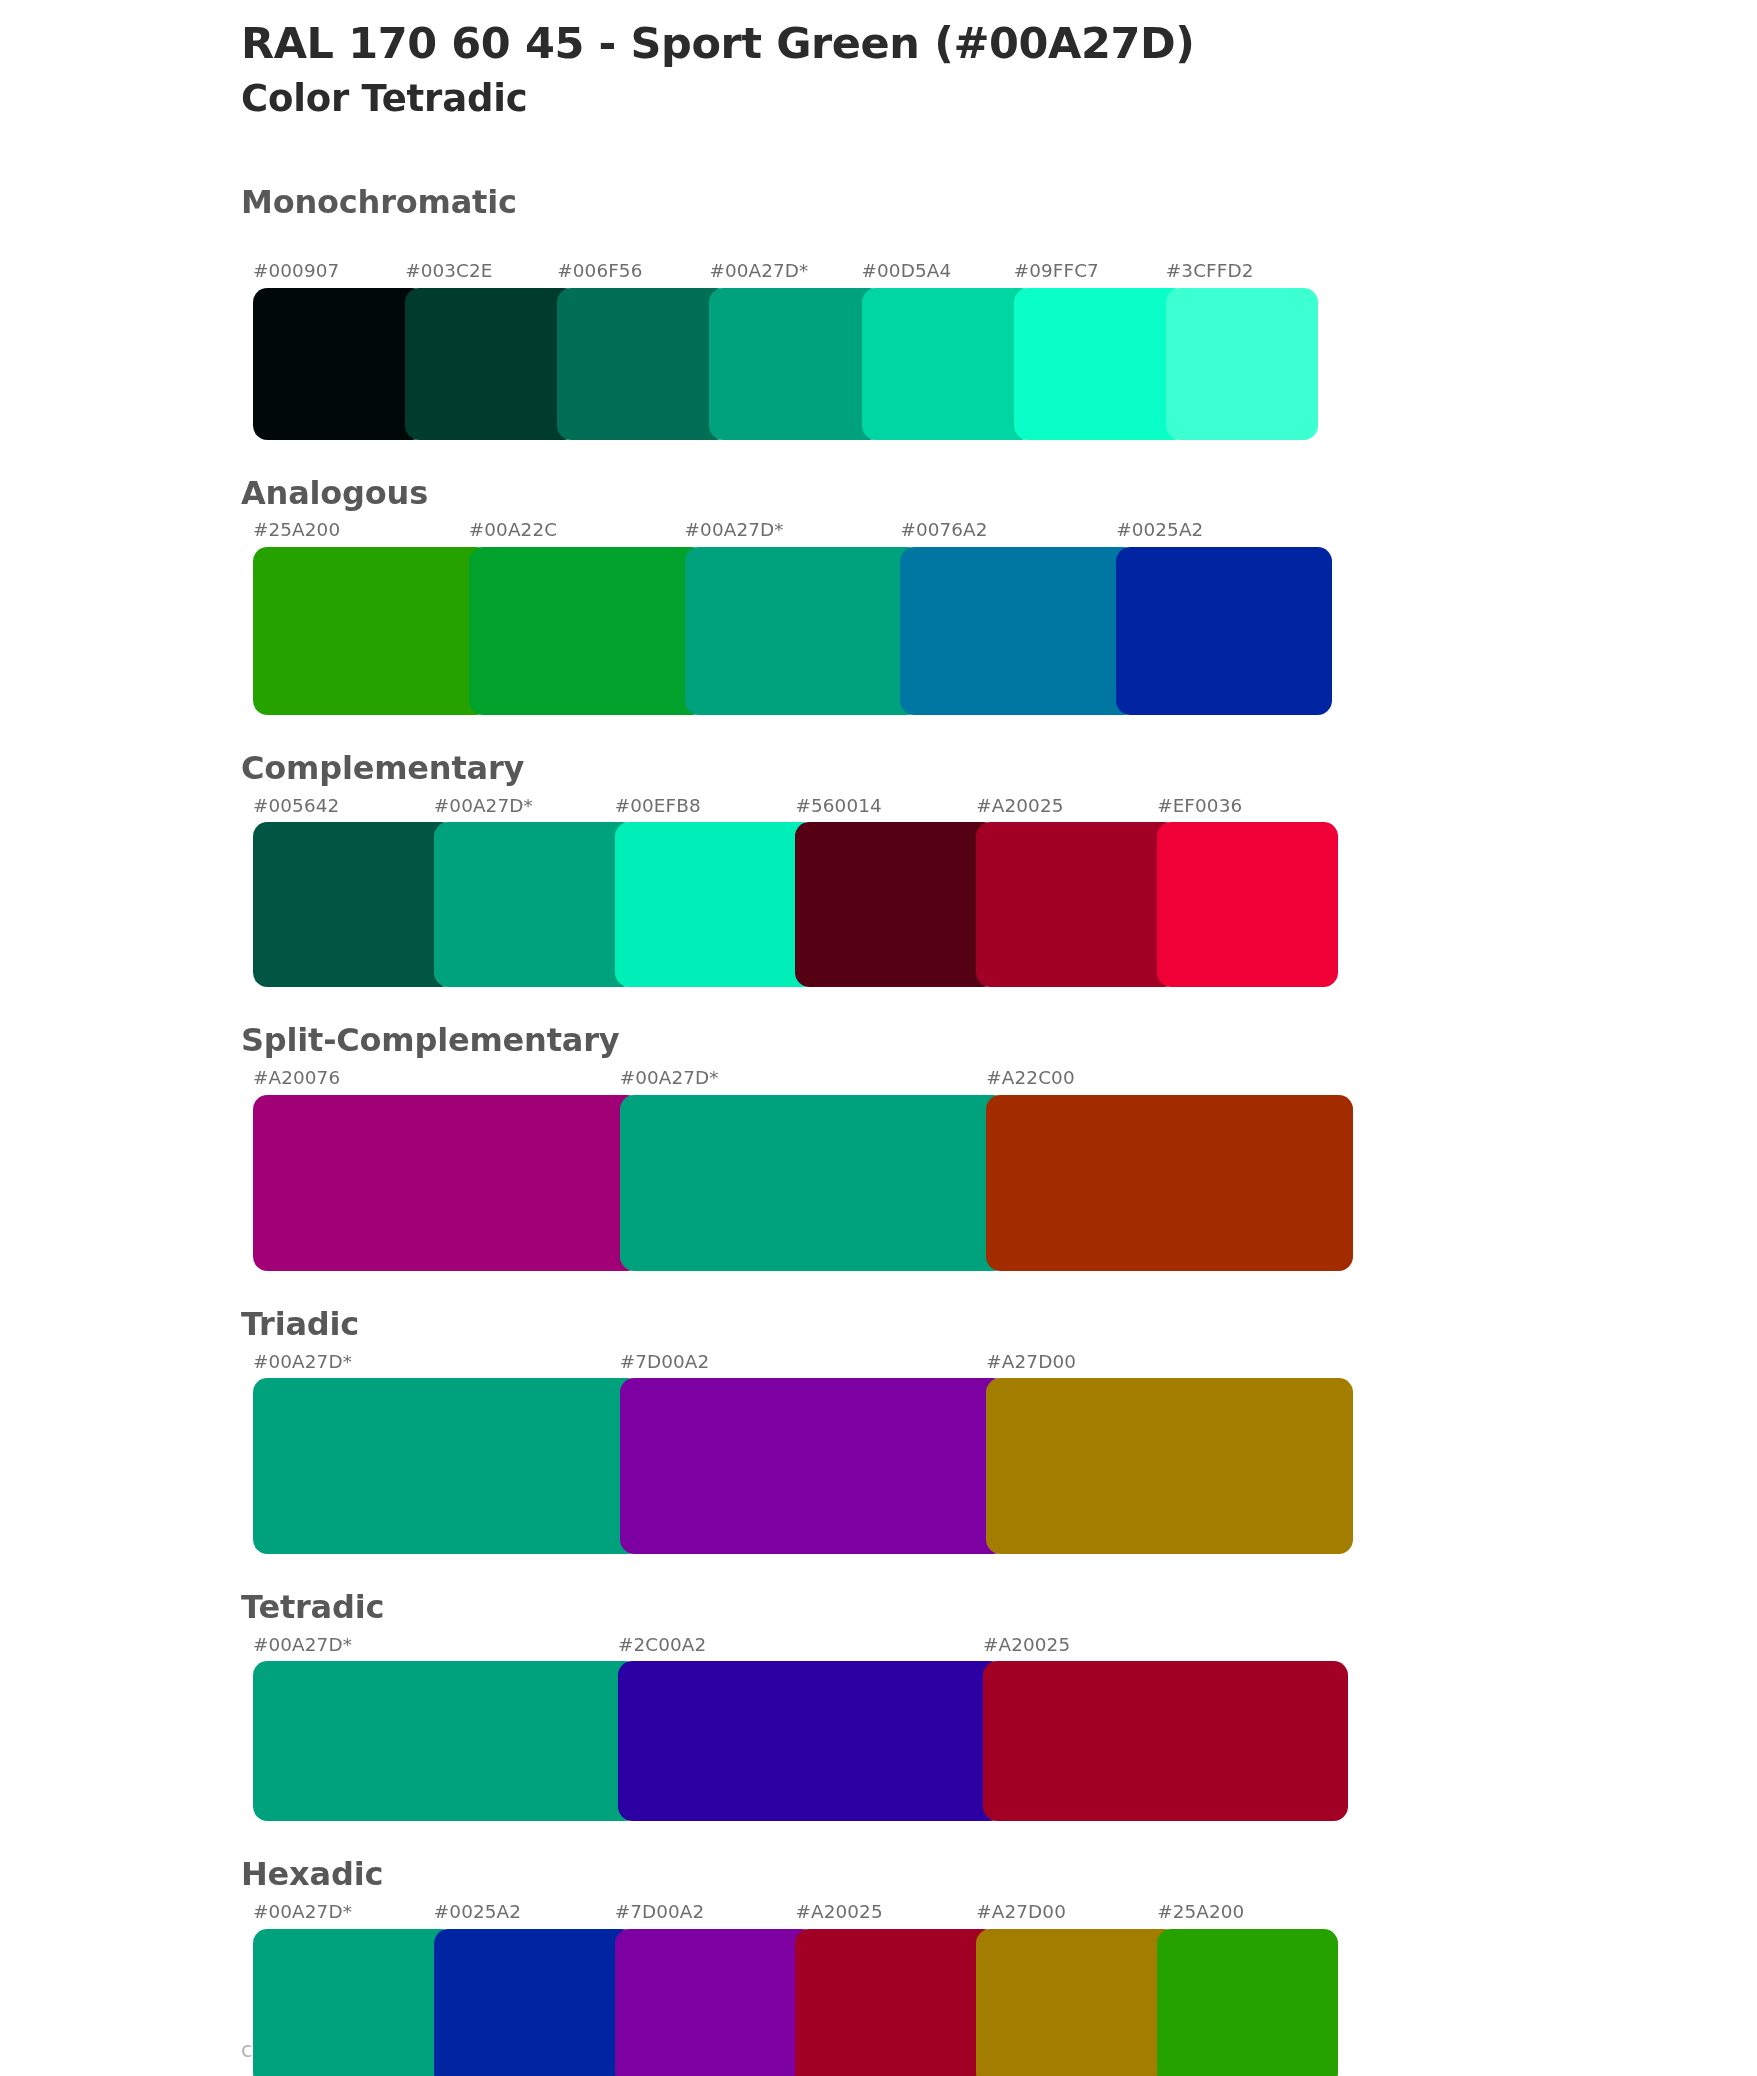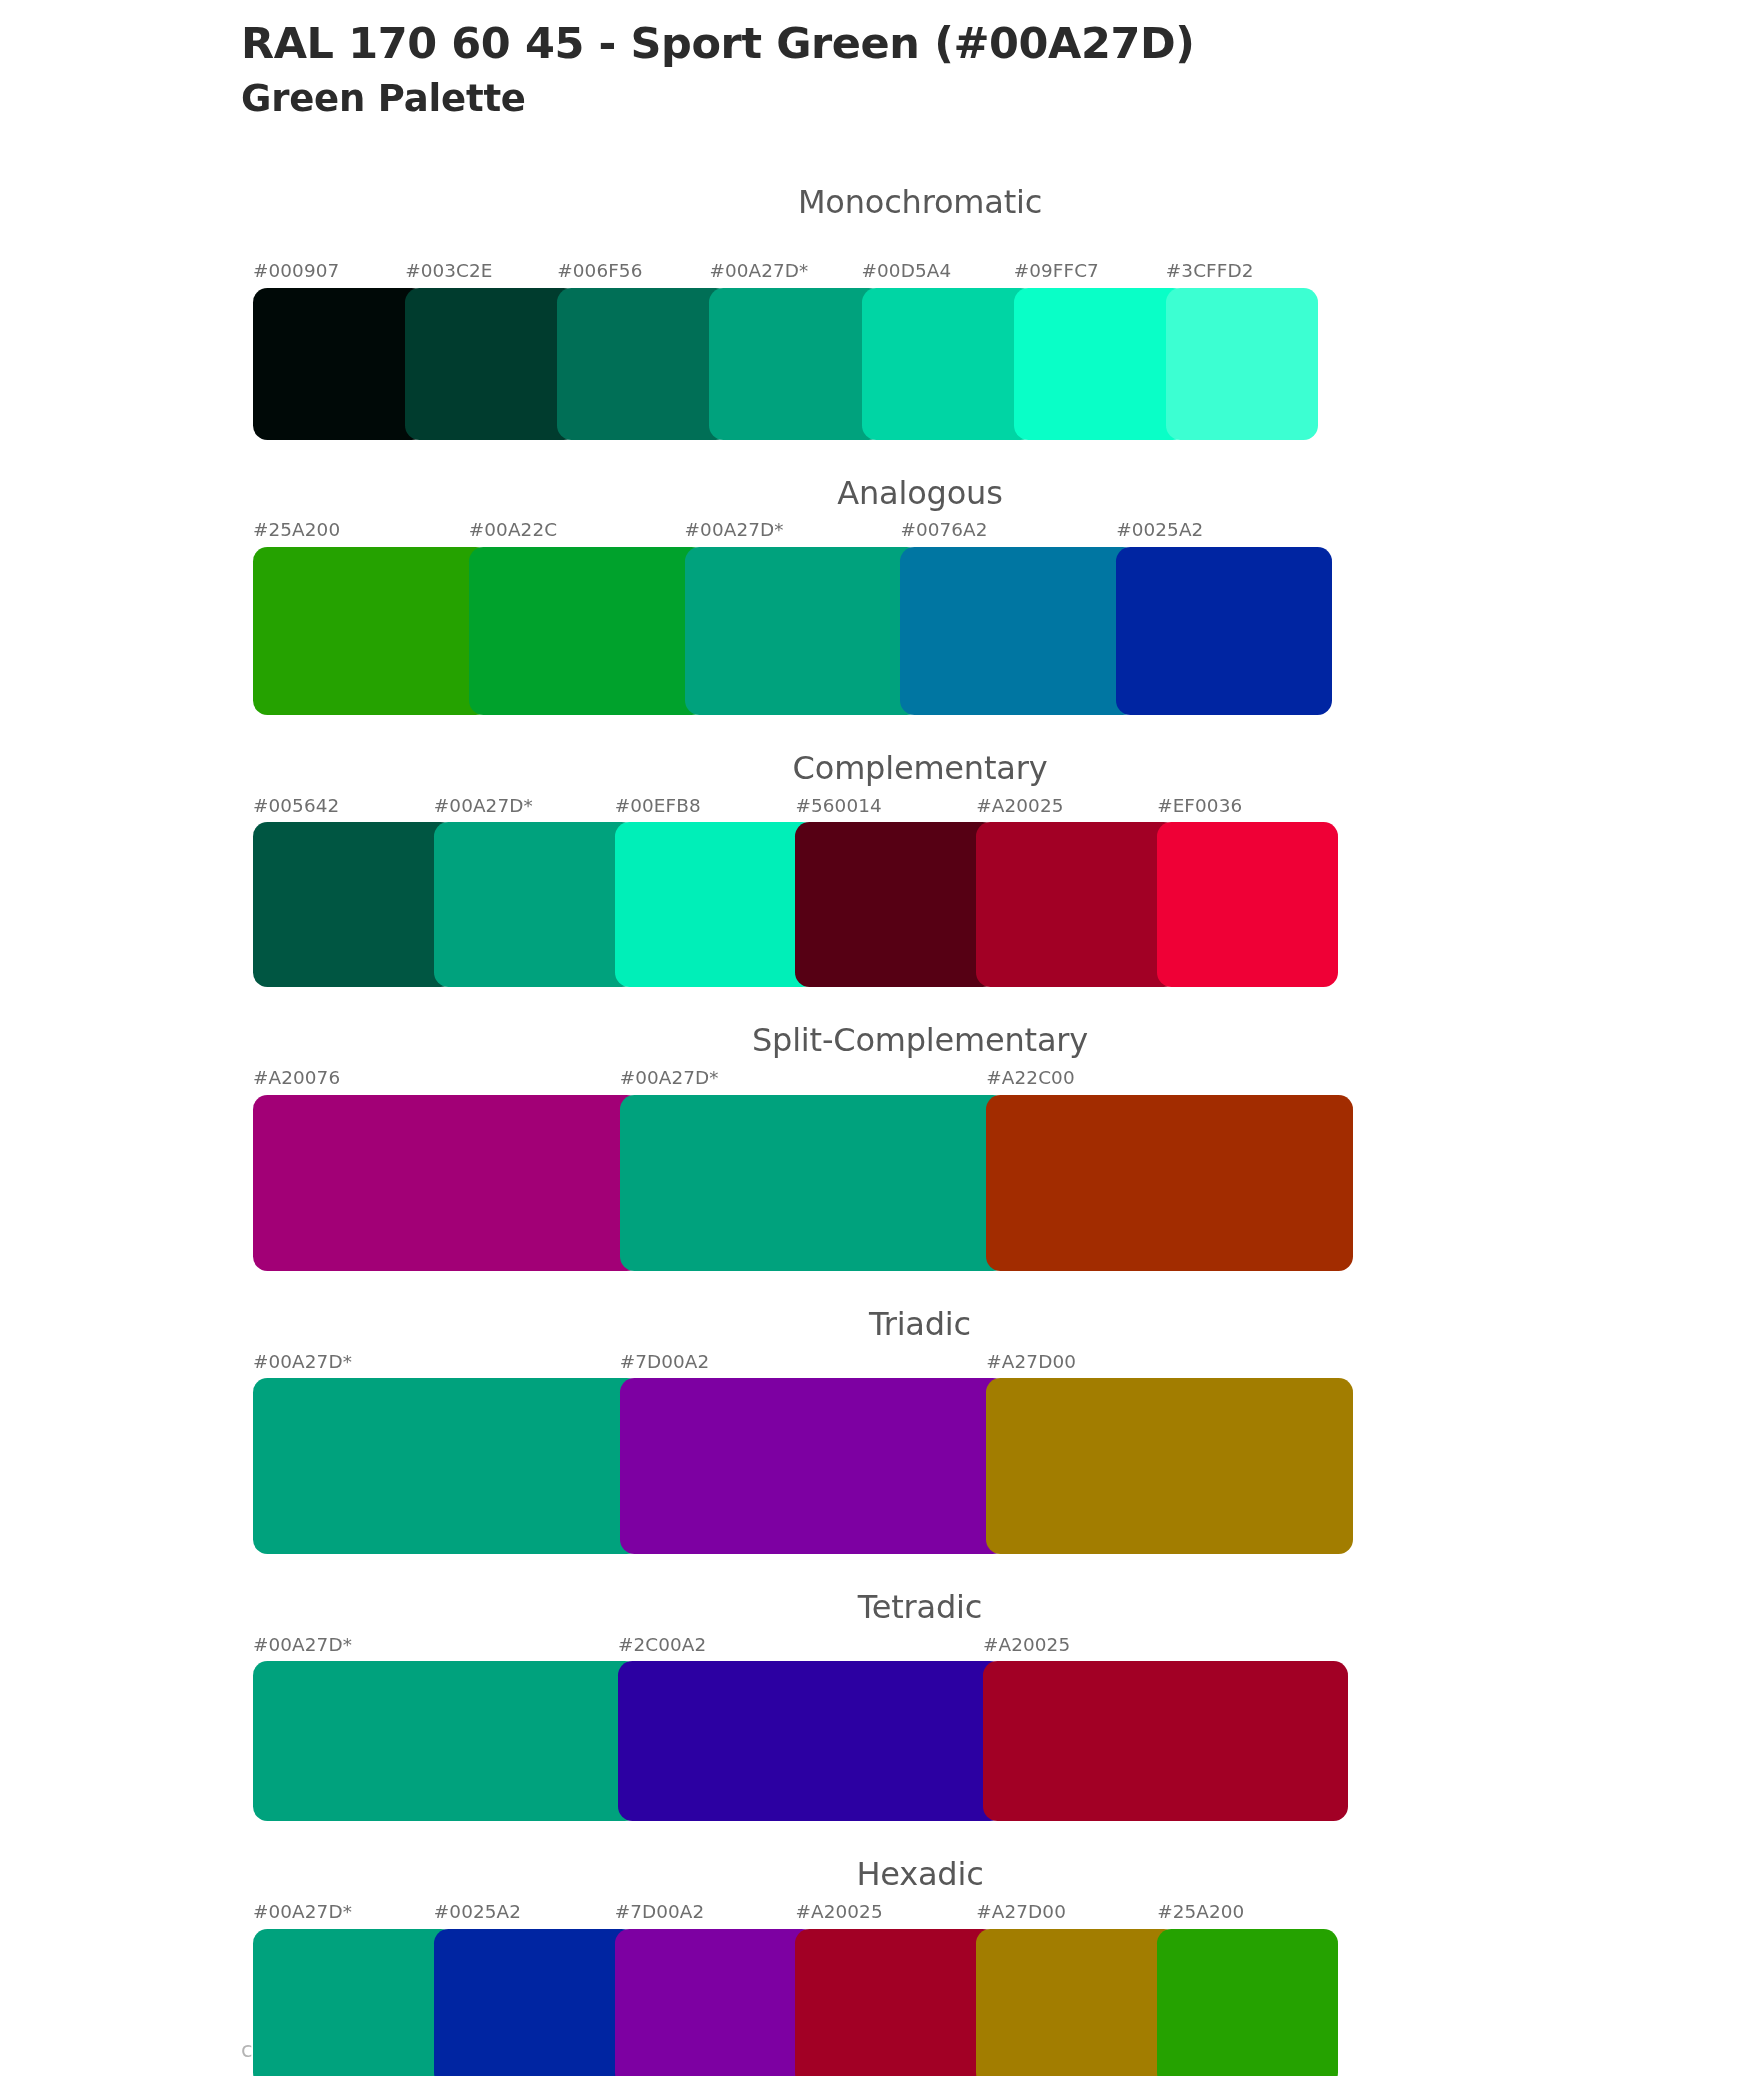--- a/index.html
+++ b/index.html
@@ -58,26 +58,25 @@
   
   .sections {
     margin-top: 65px;
   }
   .section {
     margin-bottom: 37px;
   }
   .section-title {
     font-family: "DejaVu Sans", "Liberation Sans", sans-serif;
     font-size: 32px;
-    font-weight: 400;
+    font-weight: 700;
     color: #585858;
     letter-spacing: -0.2px;
     line-height: 1.0;
     margin: 0 0 12.8px 0;
-    text-align: center;
   }
 
   .swatch-row {
     position: relative;
     display: flex;
     align-items: flex-end;
     padding-left: 12px;
   }
   .swatch-col {
     position: relative;
@@ -133,21 +132,21 @@
 </style>
 </head>
 <body>
 
 <div class="page">
 
   <div class="content">
 
     <div class="header">
       <h1 class="page-title">RAL 170 60 45 - Sport Green (#00A27D)</h1>
-      <h2 class="page-subtitle">Green Palette</h2>
+      <h2 class="page-subtitle">Color Tetradic</h2>
     </div>
 
     <div class="sections">
         <div class="section">
           <div class="section-title">Monochromatic</div>
           <div class="swatch-row h-mono" style="width: 1077px;">
             <div class="swatch-col">
               <div class="swatch-label">#000907</div>
               <div class="swatch-chip" style="background: rgb(0, 9, 7);"></div>
             </div>

